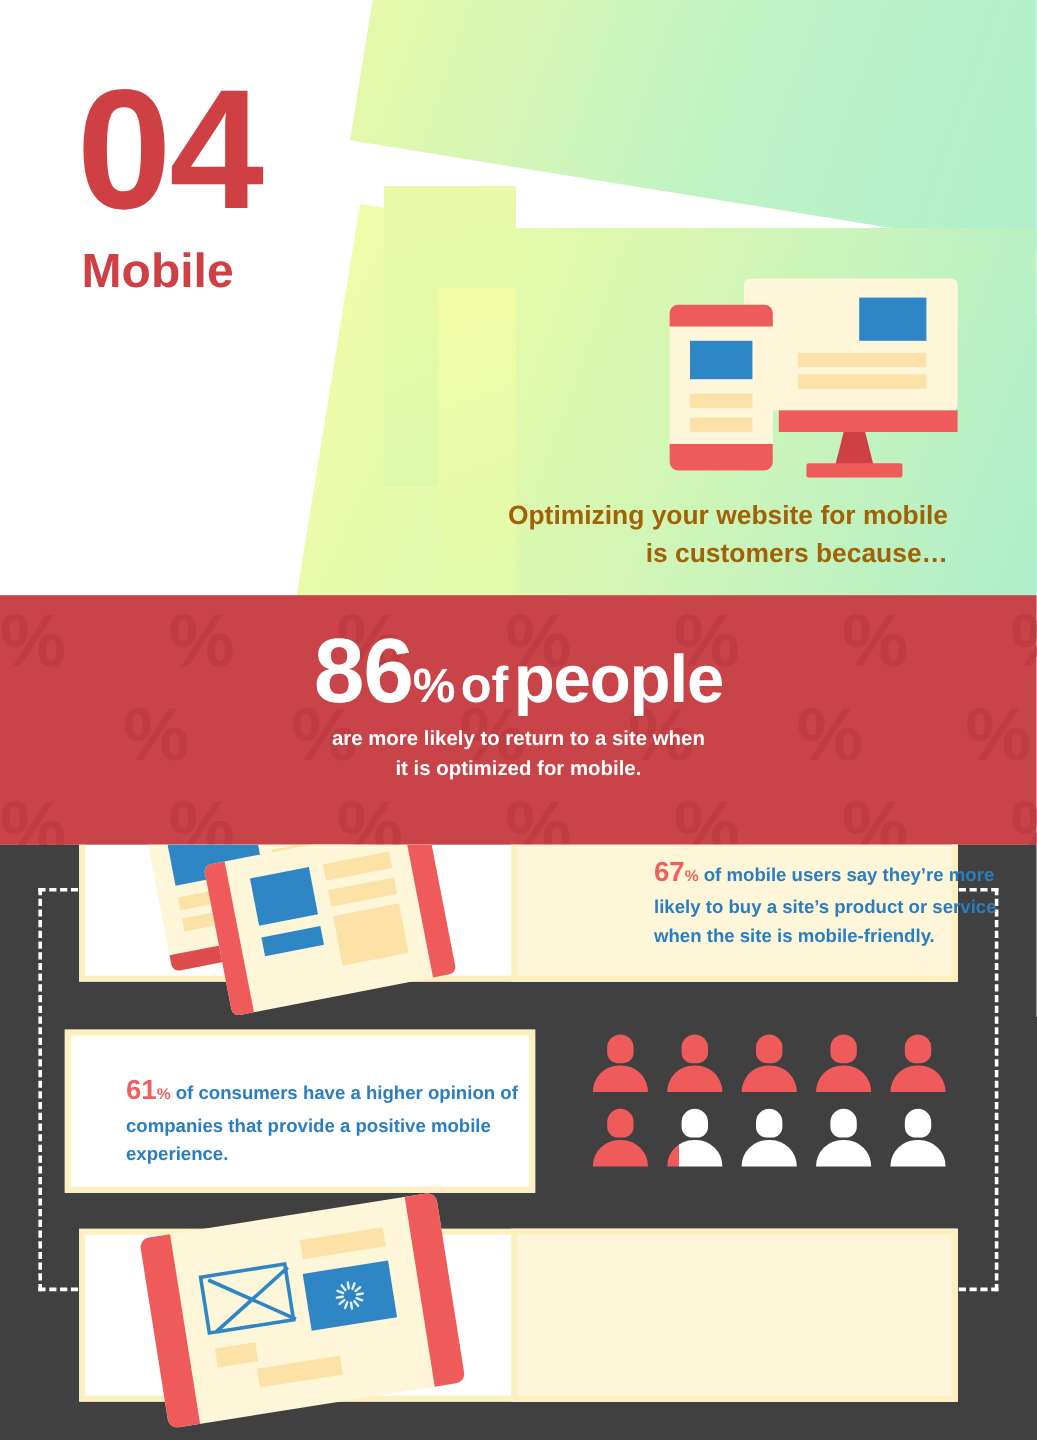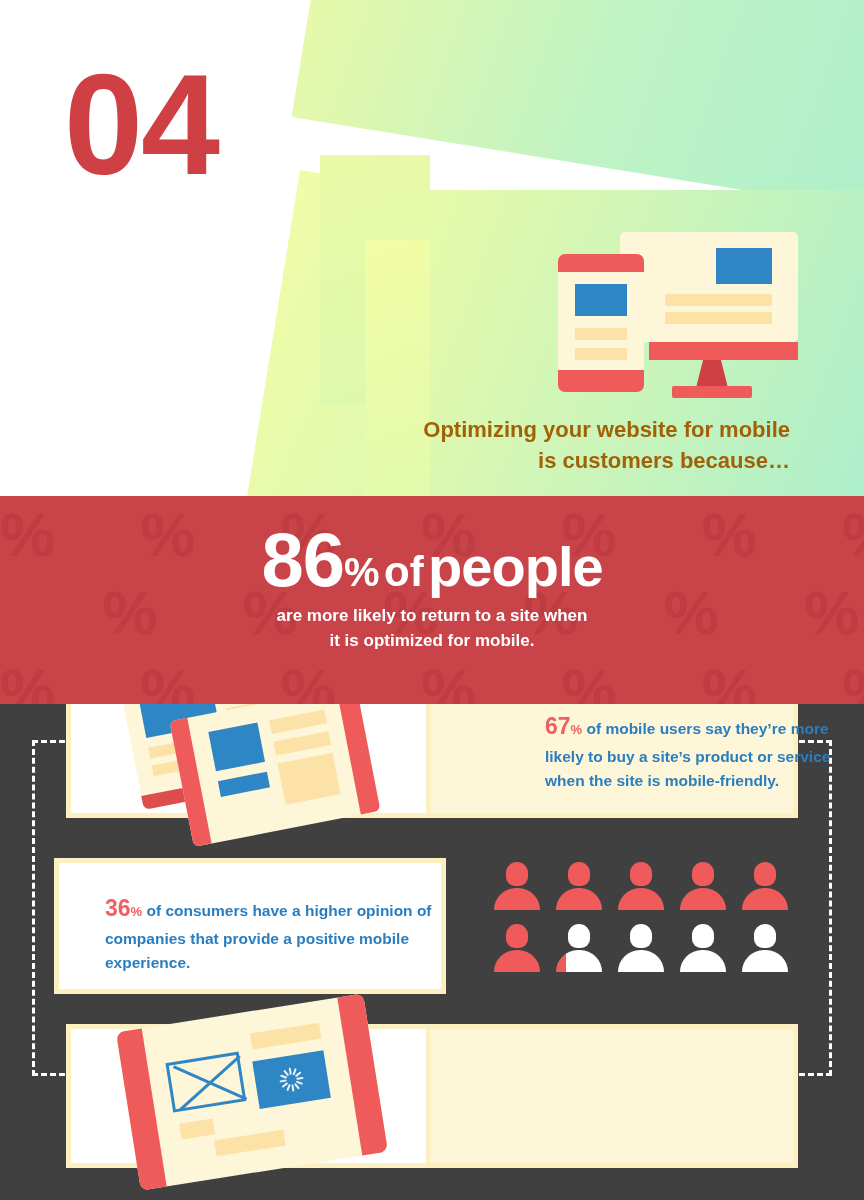--- a/index.html
+++ b/index.html
@@ -141,20 +141,21 @@
 <div class="page">
 
   <div class="top">
     <div class="shape g-band1"></div>
     <div class="shape g-band2"></div>
     <div class="shape g-step1"></div>
     <div class="shape g-step2"></div>
     <div class="shape g-fill"></div>
 
     <div class="num04">04</div>
+    <div class="mobile-label">Mobile</div>
 
     <div class="devices">
       <div class="monitor-screen"></div>
       <div class="monitor-blue"></div>
       <div class="monitor-line1"></div>
       <div class="monitor-line2"></div>
       <div class="monitor-base"></div>
       <div class="monitor-neck"></div>
       <div class="monitor-foot"></div>
       <div class="phone"></div>
@@ -214,21 +215,21 @@
         <div class="blue1"></div>
         <div class="blue2"></div>
         <div class="l lb1"></div>
         <div class="l lb2"></div>
         <div class="l lb3"></div>
       </div>
     </div>
 
     <div class="card card2">
       <div class="stat-text t2">
-        <span class="hn">36</span><span class="hp">%</span><span> of consumers have a higher opinion of companies that provide a positive mobile experience.</span>
+        <span class="hn">61</span><span class="hp">%</span><span> of consumers have a higher opinion of companies that provide a positive mobile experience.</span>
       </div>
     </div>
 
     <div class="people-grid">
         <div class="person p-red" style="left: 0px; top: 0px;">
           <div class="head"></div>
           <div class="body"></div>
         </div>
         <div class="person p-red" style="left: 62px; top: 0px;">
           <div class="head"></div>

